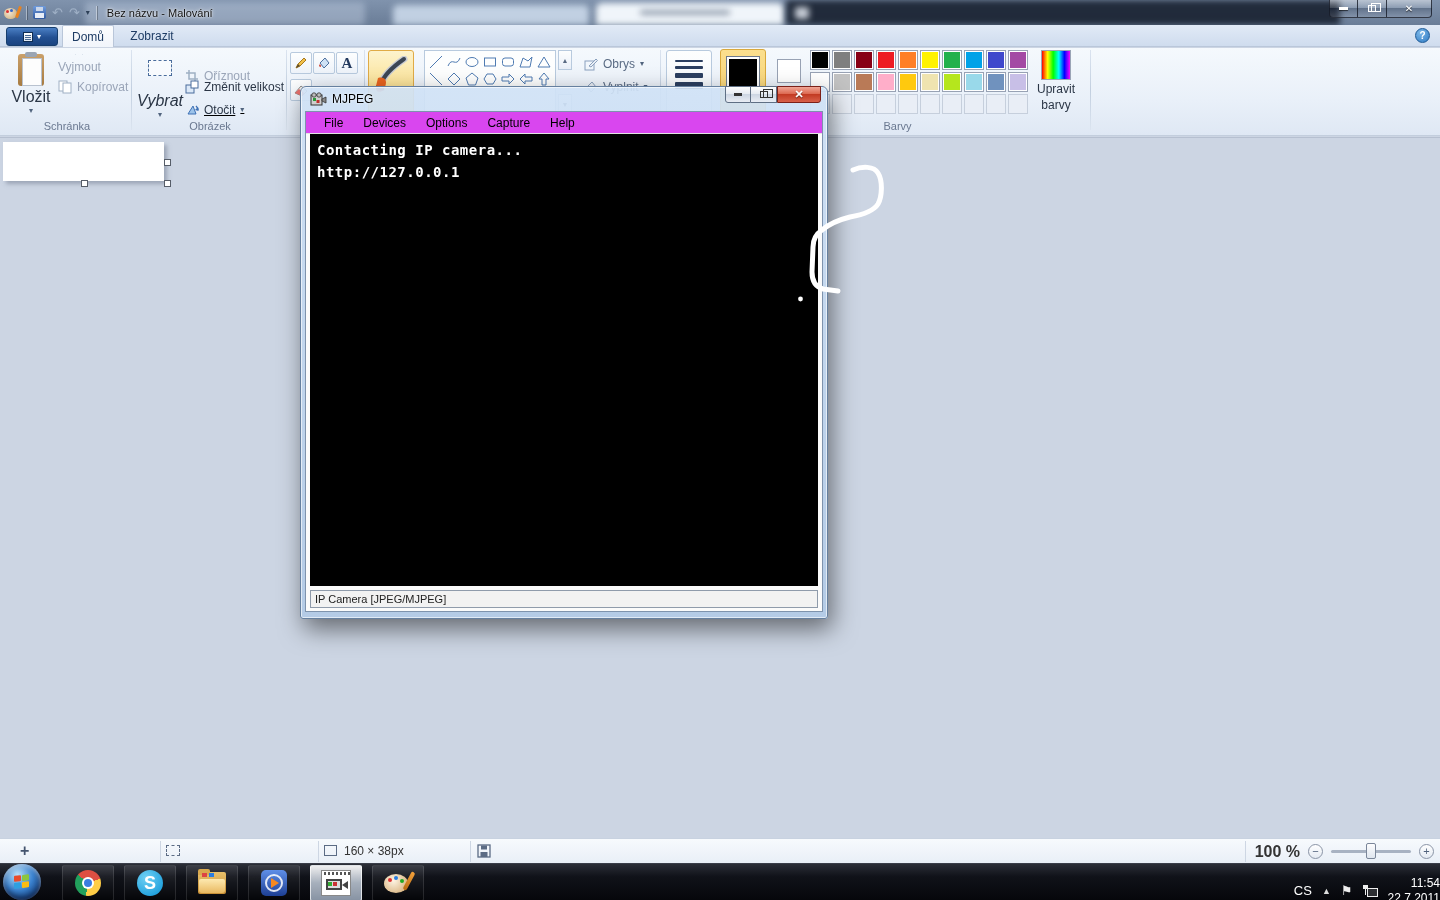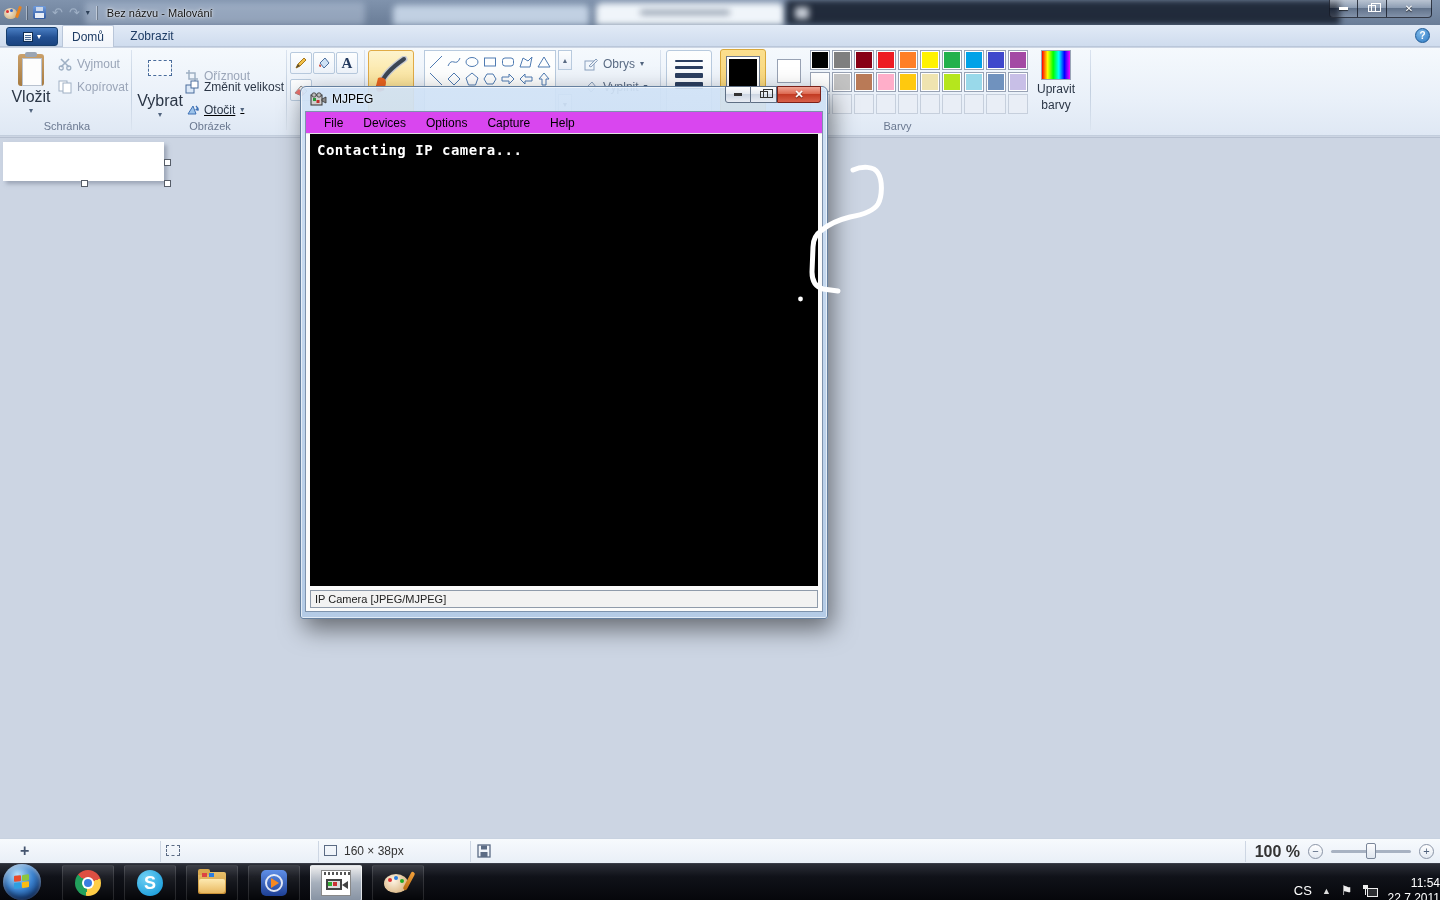--- a/index.html
+++ b/index.html
@@ -226,41 +226,41 @@
     <div class="help-ic">?</div>
   </div>
 
   <div class="ribbon">
 
     <div class="bigbtn" style="left:8px;">
       <span class="clipboard-ic"></span>
       <span class="lbl">Vložit</span>
       <span class="dropdown-arrow">▾</span>
     </div>
-    <div class="smallbtn disabled" style="left:58px;top:5px;">
+    <div class="smallbtn disabled" style="left:58px;top:5px;flex-direction:column;">
       <svg width="14" height="14">
           <path d="M3,2 L11,10 M11,2 L3,10" stroke="#9fb0c4" stroke-width="1.6" fill="none"></path>
           <circle cx="3.2" cy="11" r="2" fill="none" stroke="#9fb0c4" stroke-width="1.3"></circle>
           <circle cx="10.8" cy="11" r="2" fill="none" stroke="#9fb0c4" stroke-width="1.3"></circle>
         </svg>
       <span class="lbl">Vyjmout</span>
     </div>
     <div class="smallbtn disabled" style="left:58px;top:28px;">
       <svg width="14" height="14">
           <rect x="1" y="1" width="8" height="10" fill="#fff" stroke="#9fb0c4"></rect>
           <rect x="5" y="3" width="8" height="10" fill="#fff" stroke="#9fb0c4"></rect>
         </svg>
       <span class="lbl">Kopírovat</span>
     </div>
     <div class="grp-label" style="left:8px;width:118px;">Schránka</div>
     <div class="rib-sep" style="left:131px;"></div>
 
     <div class="bigbtn" style="left:137px;">
       <span class="select-ic" style="margin-top:6px;"></span>
-      <span class="lbl" style="margin-top:14px;">Vybrat</span>
+      <span class="lbl" style="margin-top:14px;font-style:italic;">Vybrat</span>
       <span class="dropdown-arrow">▾</span>
     </div>
     <div class="smallbtn disabled" style="left:185px;top:5px;margin-top:12px;">
       <svg width="14" height="14">
           <path d="M4,1 V10 H13 M1,4 H10 V13" stroke="#9fb0c4" stroke-width="1.5" fill="none"></path>
         </svg>
       <span class="lbl">Oříznout</span>
     </div>
     <div class="smallbtn enabled" style="left:185px;top:28px;">
       <svg width="14" height="14">
@@ -491,20 +491,21 @@
     <div class="amcap-client">
       <div class="amcap-menubar">
         <span class="amcap-menu-item">File</span>
         <span class="amcap-menu-item">Devices</span>
         <span class="amcap-menu-item">Options</span>
         <span class="amcap-menu-item">Capture</span>
         <span class="amcap-menu-item">Help</span>
       </div>
       <div class="amcap-video">
         <div class="vline">Contacting IP camera...</div>
+        <div class="vline">http://127.0.0.1</div>
       </div>
       <div class="amcap-statusbar">
         <div class="amcap-status-field">IP Camera [JPEG/MJPEG]</div>
       </div>
     </div>
   </div>
 
   <svg style="position:absolute;left:0;top:0;z-index:50;pointer-events:none;" width="1440" height="900" viewBox="0 0 1440 900">
     <path d="M853,170 C862,166 874,166 878,173 C883,181 882,197 878,204 C873,212 861,215 850,217 C838,220 828,225 822,230 C816,234 813,240 813,247 L812,272 C812,281 816,287 823,289 L838,291" fill="none" stroke="#ffffff" stroke-width="5" stroke-linecap="round" stroke-linejoin="round"></path>
     <circle cx="800.5" cy="299" r="2.4" fill="#ffffff"></circle>

